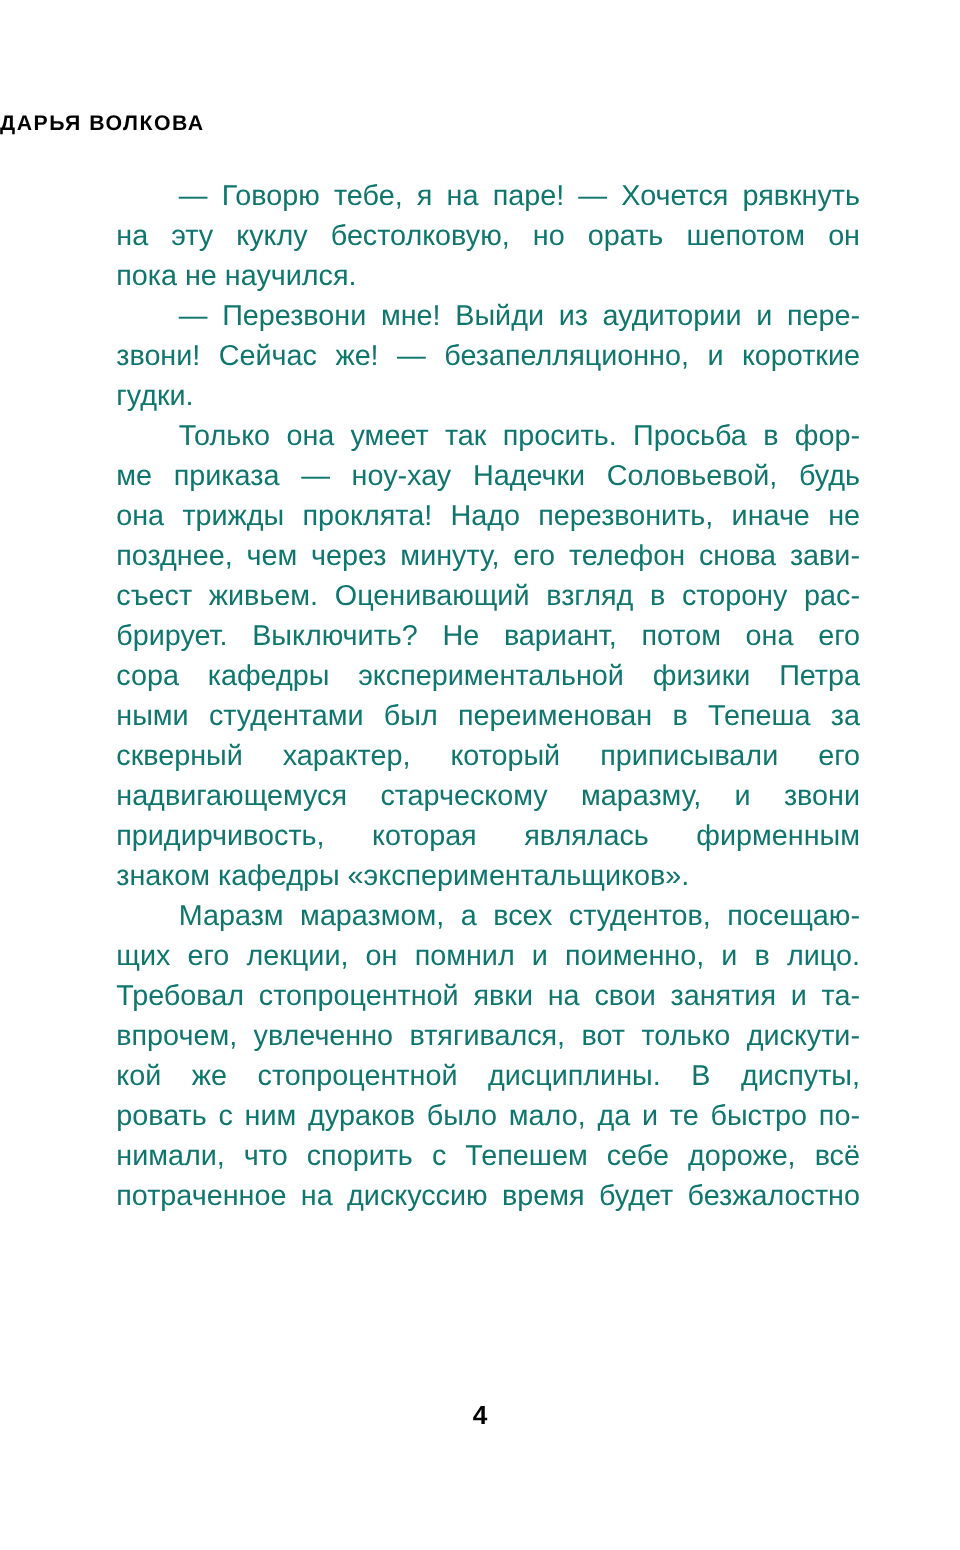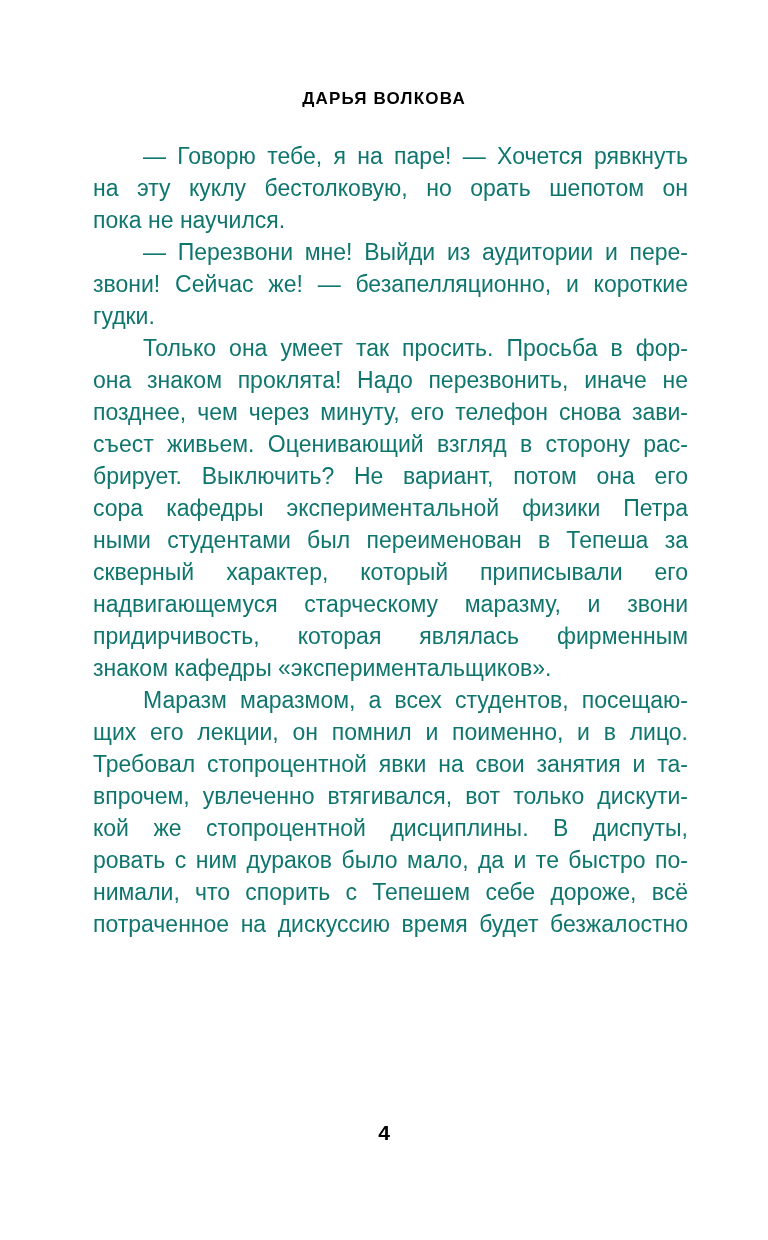--- a/index.html
+++ b/index.html
@@ -13,21 +13,20 @@
     height: 1240px;
     background: #ffffff;
     color: #0a0a0a;
     overflow: hidden;
   }
   .running-head {
     position: absolute;
     top: 89px;
     left: 0;
     width: 100%;
-    text-align: center;
     font-family: "Liberation Sans", sans-serif;
     font-weight: bold;
     font-size: 17px;
     line-height: 19px;
     letter-spacing: 1.2px;
     color: #000000;
   }
   .body-text {
     position: absolute;
     top: 140px;
@@ -68,21 +67,22 @@
   <div class="running-head">ДАРЬЯ ВОЛКОВА</div>
 
   <div class="body-text">
       <div class="line first">— Говорю тебе, я на паре! — Хочется рявкнуть</div>
       <div class="line">на эту куклу бестолковую, но орать шепотом он</div>
       <div class="line para-end">пока не научился.</div>
       <div class="line first">— Перезвони мне! Выйди из аудитории и пере-</div>
       <div class="line">звони! Сейчас же! — безапелляционно, и короткие</div>
       <div class="line para-end">гудки.</div>
       <div class="line first">Только она умеет так просить. Просьба в фор-</div>
-      <div class="line">она знаком проклята! Надо перезвонить, иначе не</div>
+      <div class="line">ме приказа — ноу-хау Надечки Соловьевой, будь</div>
+      <div class="line">она трижды проклята! Надо перезвонить, иначе не</div>
       <div class="line">позднее, чем через минуту, его телефон снова зави-</div>
       <div class="line">съест живьем. Оценивающий взгляд в сторону рас-</div>
       <div class="line">брирует. Выключить? Не вариант, потом она его</div>
       <div class="line">сора кафедры экспериментальной физики Петра</div>
       <div class="line">ными студентами был переименован в Тепеша за</div>
       <div class="line">скверный характер, который приписывали его</div>
       <div class="line">надвигающемуся старческому маразму, и звони</div>
       <div class="line">придирчивость, которая являлась фирменным</div>
       <div class="line para-end">знаком кафедры «экспериментальщиков».</div>
       <div class="line first">Маразм маразмом, а всех студентов, посещаю-</div>

